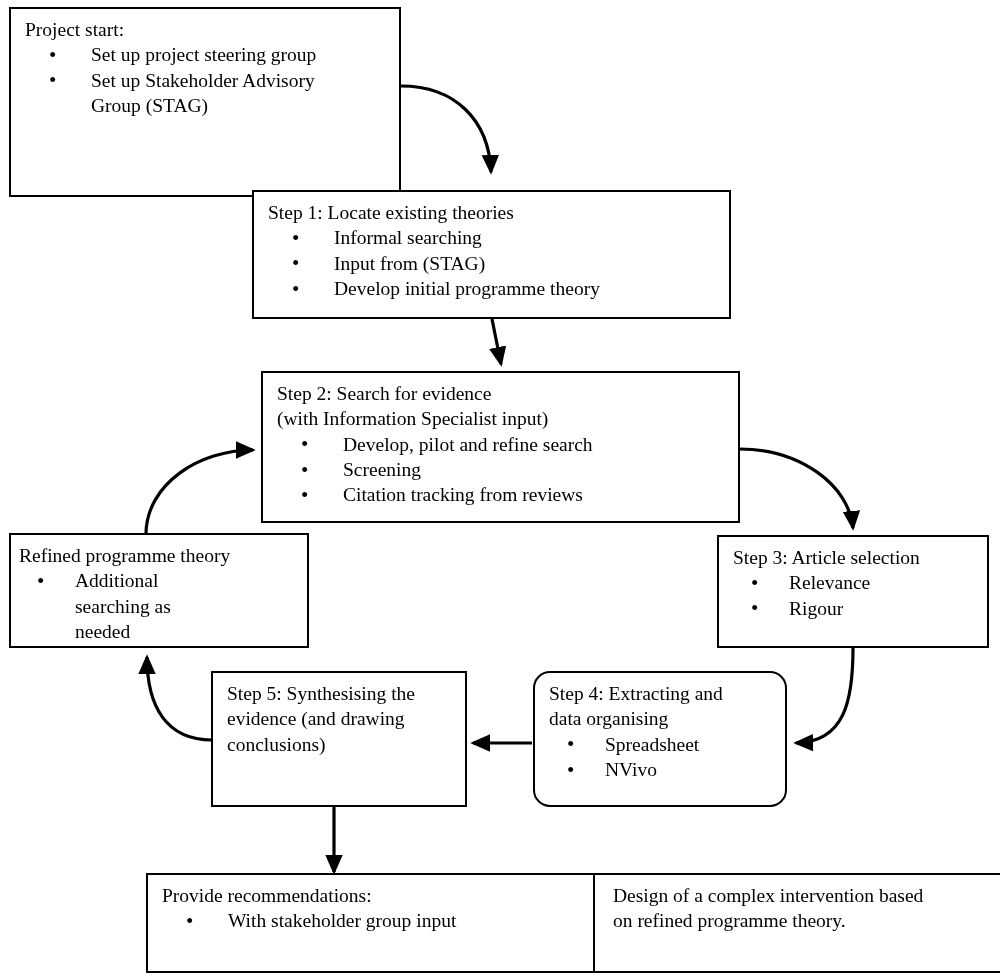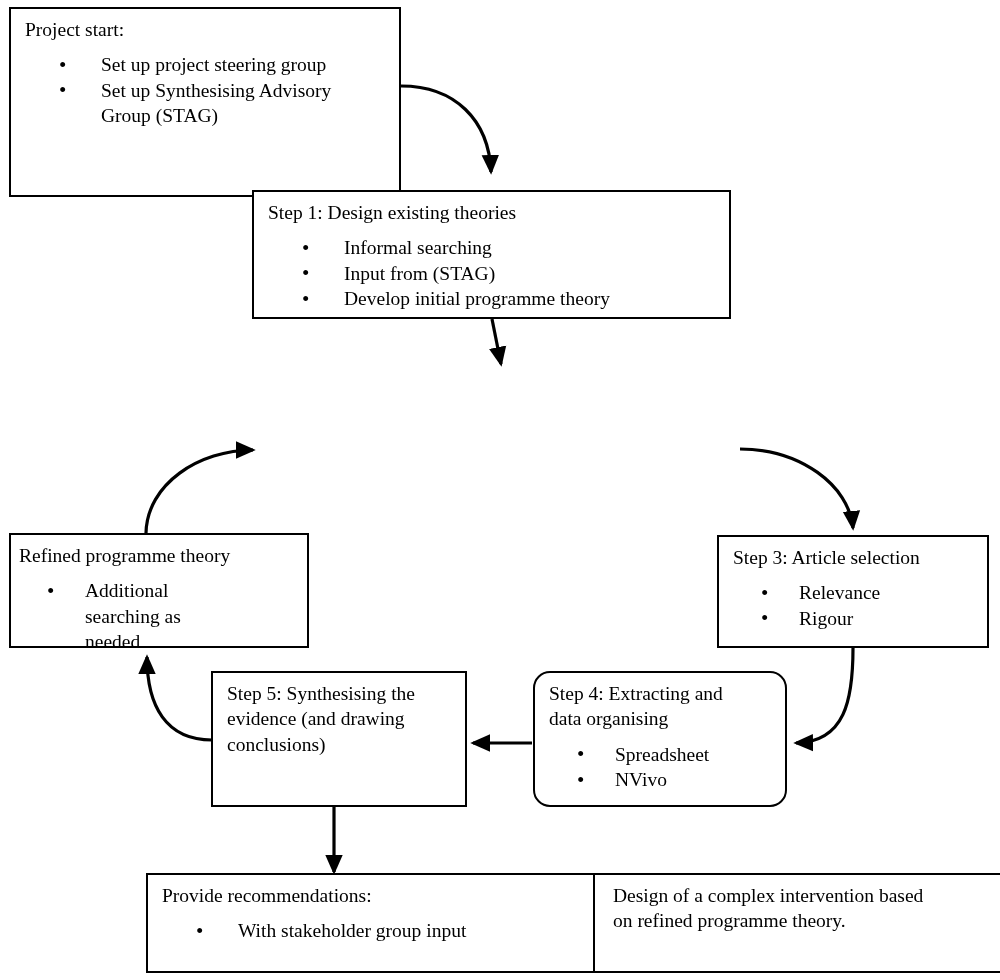--- a/index.html
+++ b/index.html
@@ -35,21 +35,21 @@
     padding: 8px 10px 8px 14px;
     line-height: 1.30;
     font-size: 19.5px;
   }
   .node .heading {
     display: block;
     white-space: pre-line;
   }
   .node ul {
     list-style: none;
-    margin: 10px;
+    margin: 0;
     padding: 0;
   }
   .node ul li {
     position: relative;
     padding-left: 66px;
     margin: 0;
   }
   .node ul li::before {
     content: "\2022";
     position: absolute;
@@ -100,41 +100,56 @@
     <path d="M 536 925 L 591 925" fill="none" stroke="#000000" stroke-width="3.2" marker-end="url(#arrow)"></path>
   </svg>
 
   <div class="node" style="left:9px; top:7px; width:392px; height:190px;">
     <span class="heading">Project start:</span>
     <ul>
       <li>
         <span class="sub">Set up project steering group</span>
       </li>
       <li>
-        <span class="sub">Set up Synthesising Advisory
+        <span class="sub">Set up Stakeholder Advisory
 Group (STAG)</span>
       </li>
     </ul>
   </div>
 
   <div class="node" style="left:252px; top:190px; width:479px; height:129px;">
-    <span class="heading">Step 1: Design existing theories</span>
+    <span class="heading">Step 1: Locate existing theories</span>
     <ul>
       <li>
         <span class="sub">Informal searching</span>
       </li>
       <li>
         <span class="sub">Input from (STAG)</span>
       </li>
       <li>
         <span class="sub">Develop initial programme theory</span>
       </li>
     </ul>
   </div>
 
+  <div class="node" style="left:261px; top:371px; width:479px; height:152px;">
+    <span class="heading">Step 2: Search for evidence
+(with Information Specialist input)</span>
+    <ul>
+      <li>
+        <span class="sub">Develop, pilot and refine search</span>
+      </li>
+      <li>
+        <span class="sub">Screening</span>
+      </li>
+      <li>
+        <span class="sub">Citation tracking from reviews</span>
+      </li>
+    </ul>
+  </div>
 
   <div class="node tight" style="left:717px; top:535px; width:272px; height:113px;">
     <span class="heading">Step 3: Article selection</span>
     <ul>
       <li>
         <span class="sub">Relevance</span>
       </li>
       <li>
         <span class="sub">Rigour</span>
       </li>

